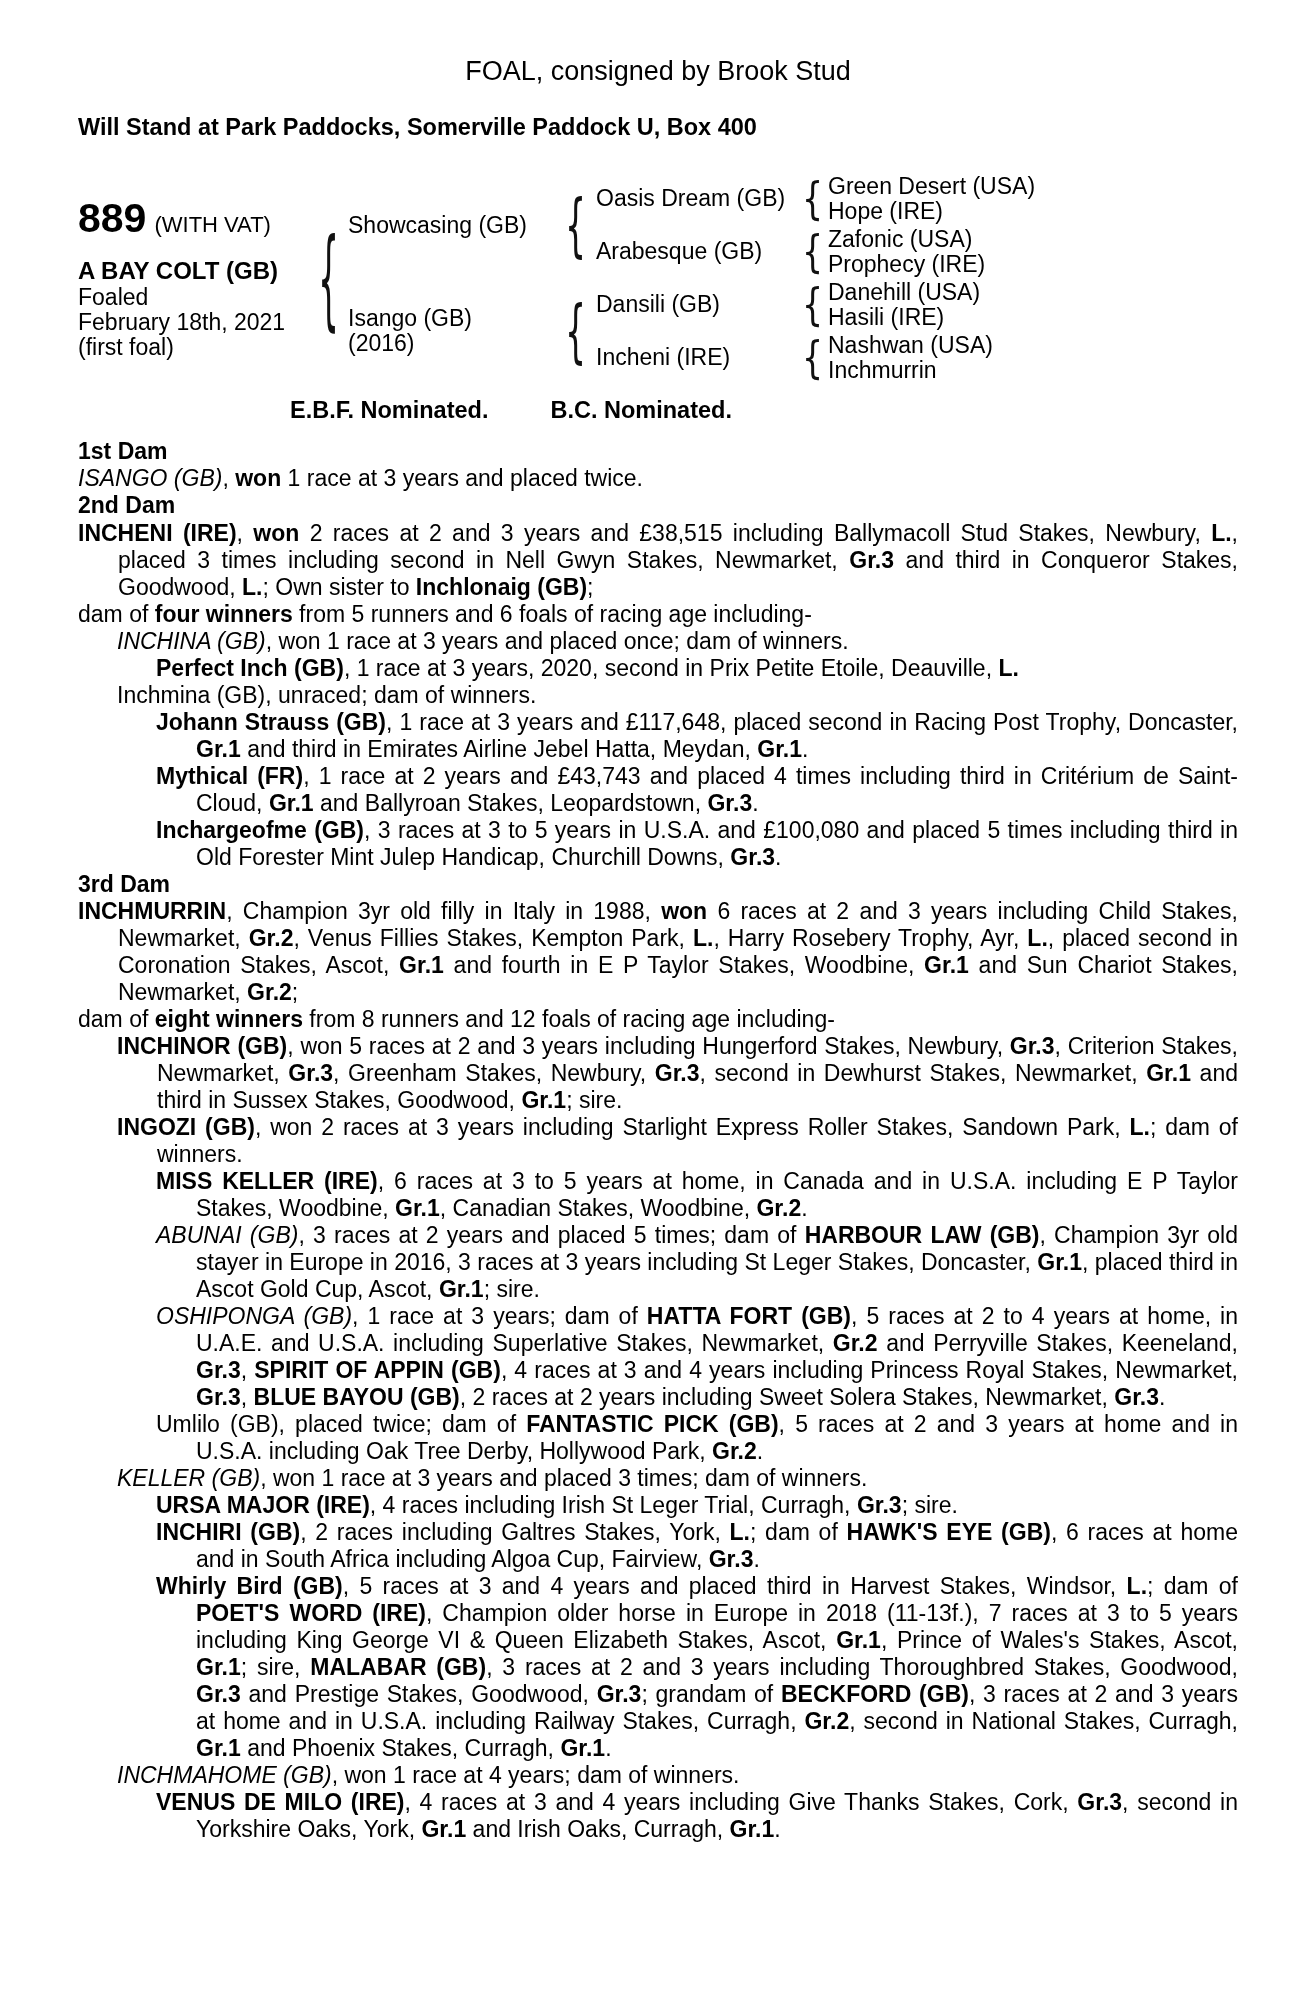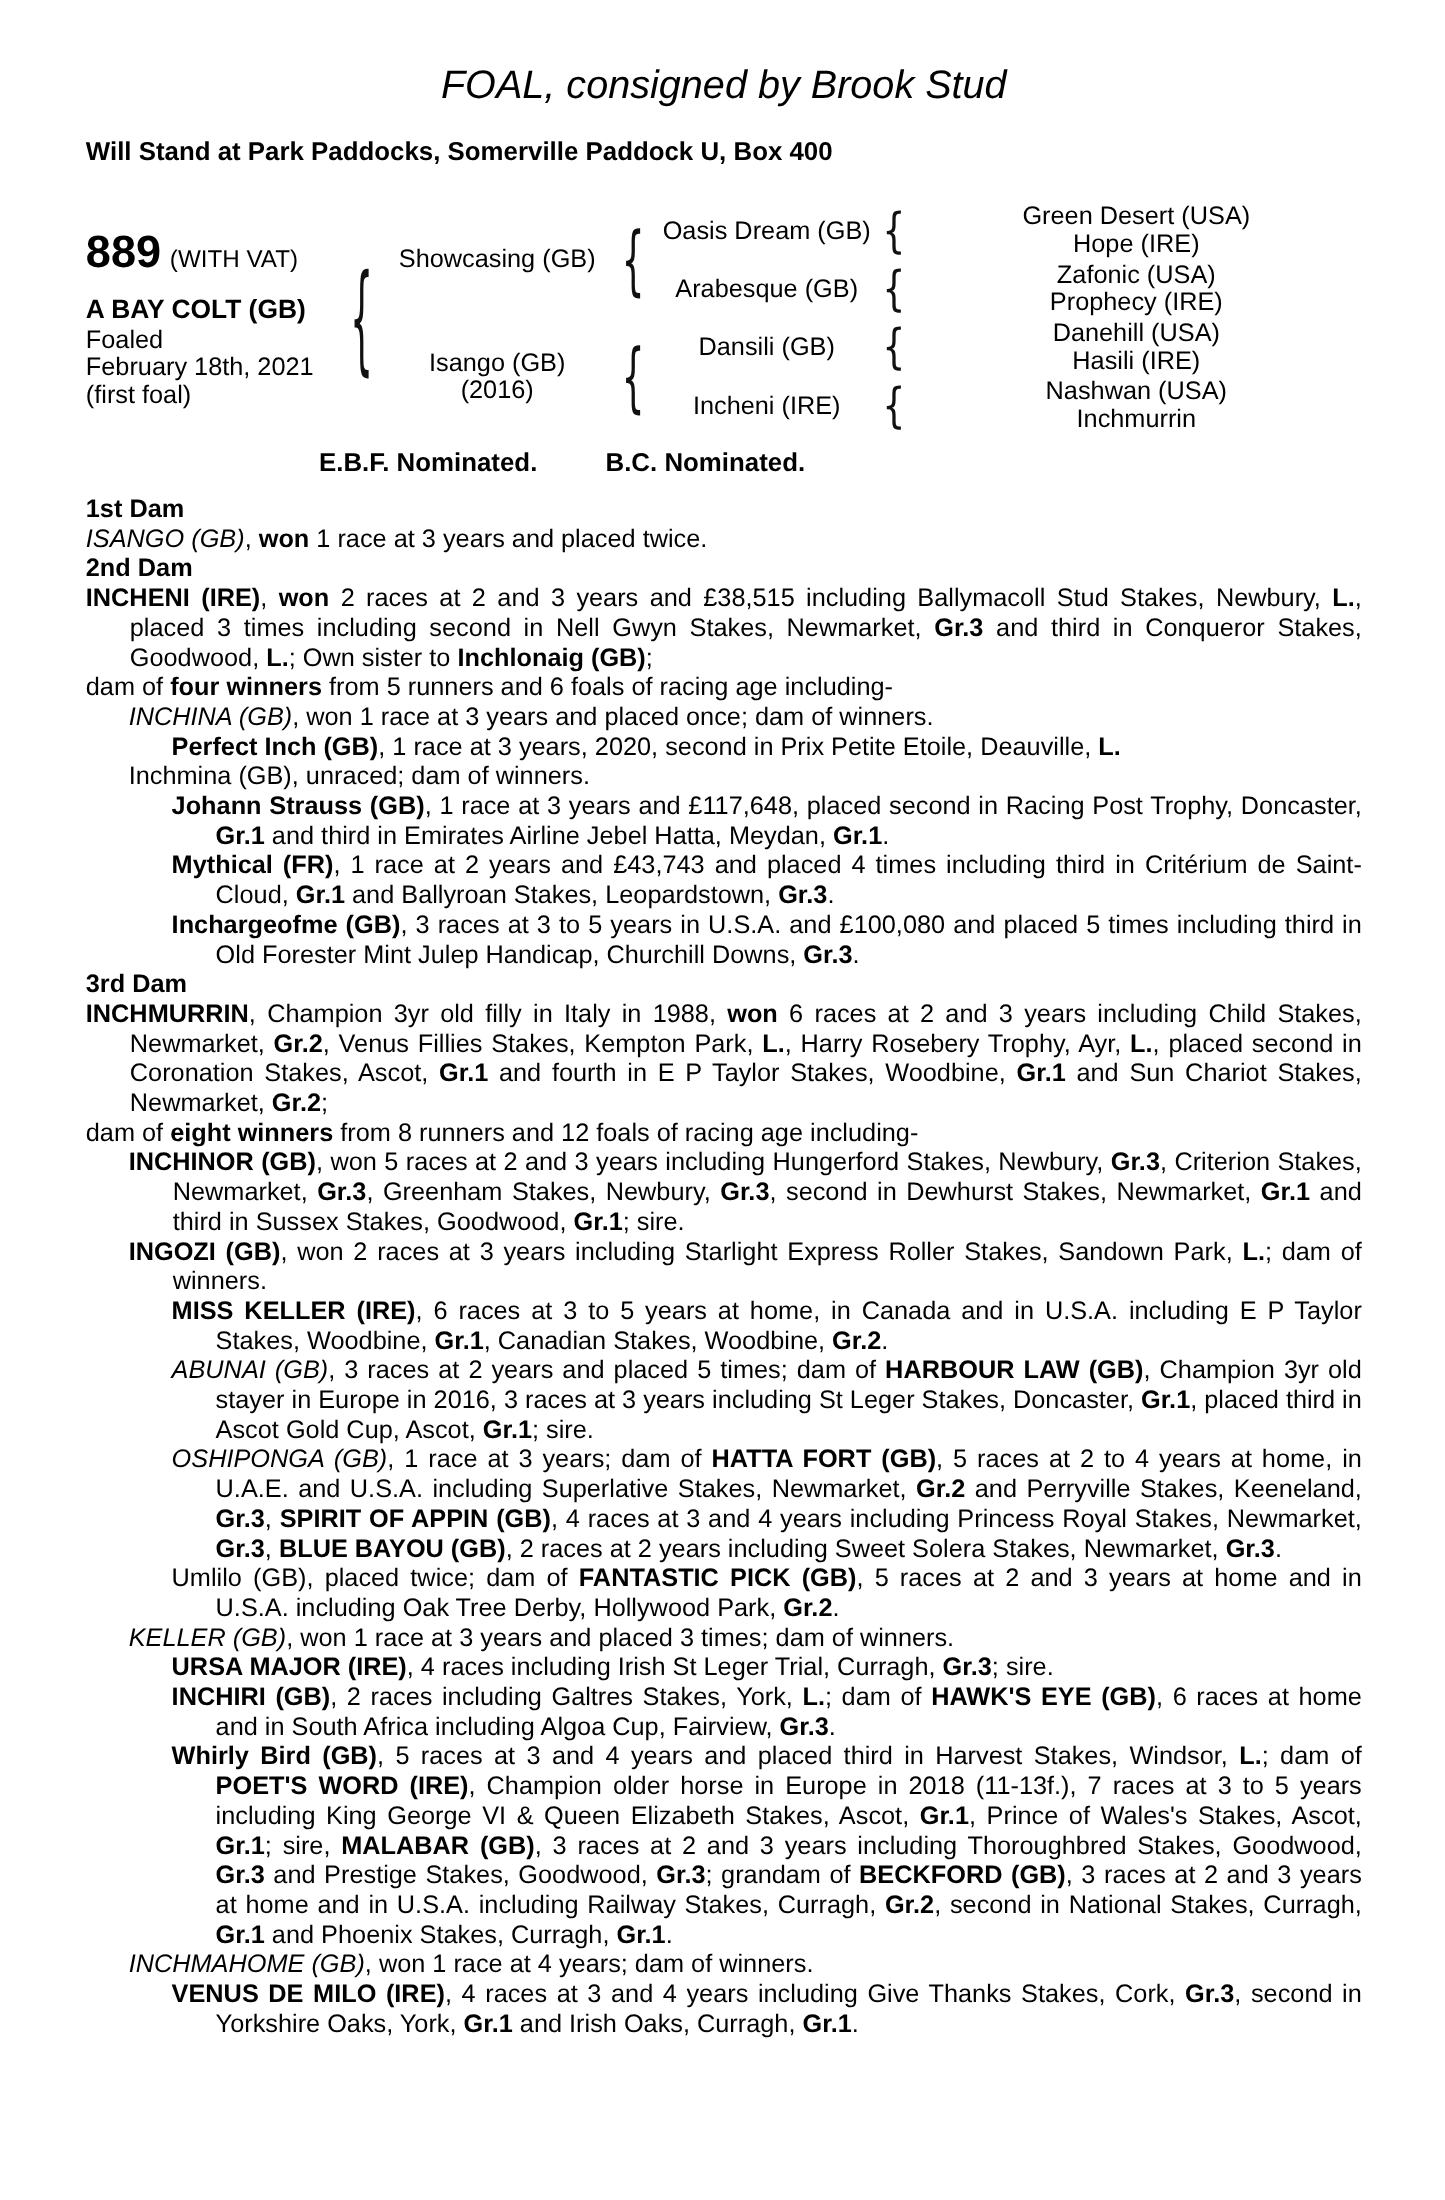--- a/index.html
+++ b/index.html
@@ -9,22 +9,21 @@
     min-height: 2000px;
     color: #000;
     font-family: "Liberation Sans", sans-serif;
     font-size: 23px;
     line-height: 1.18;
   }
   .page { padding: 56px 76px 40px 78px; }
 
   .consign-title {
     text-align: center;
-    font-style: italic;
-    font-size: 36px;
+    font-size: 27px;
     margin-bottom: 26px;
   }
   .stand-line {
     font-weight: bold;
     font-size: 23.5px;
     margin-bottom: 32px;
   }
 
   
   .pedigree {
@@ -62,21 +61,21 @@
     display: block;
     font-family: "DejaVu Sans", sans-serif;
     font-size: 46px;
     line-height: 1;
     color: #111;
   }
   .brace-sm::before { transform: scaleX(.72) scaleY(.95); }
   .brace-md::before { transform: scaleX(.72) scaleY(1.5); }
   .brace-lg::before { transform: scaleX(.72) scaleY(2.35); }
 
-  .pair-line { display: block; text-align: center; }
+  .pair-line { display: block; }
 
   
   .nominations {
     display: flex;
     gap: 62px;
     margin: 14px 0 0 212px;
     font-weight: bold;
     font-size: 23.5px;
   }
 

